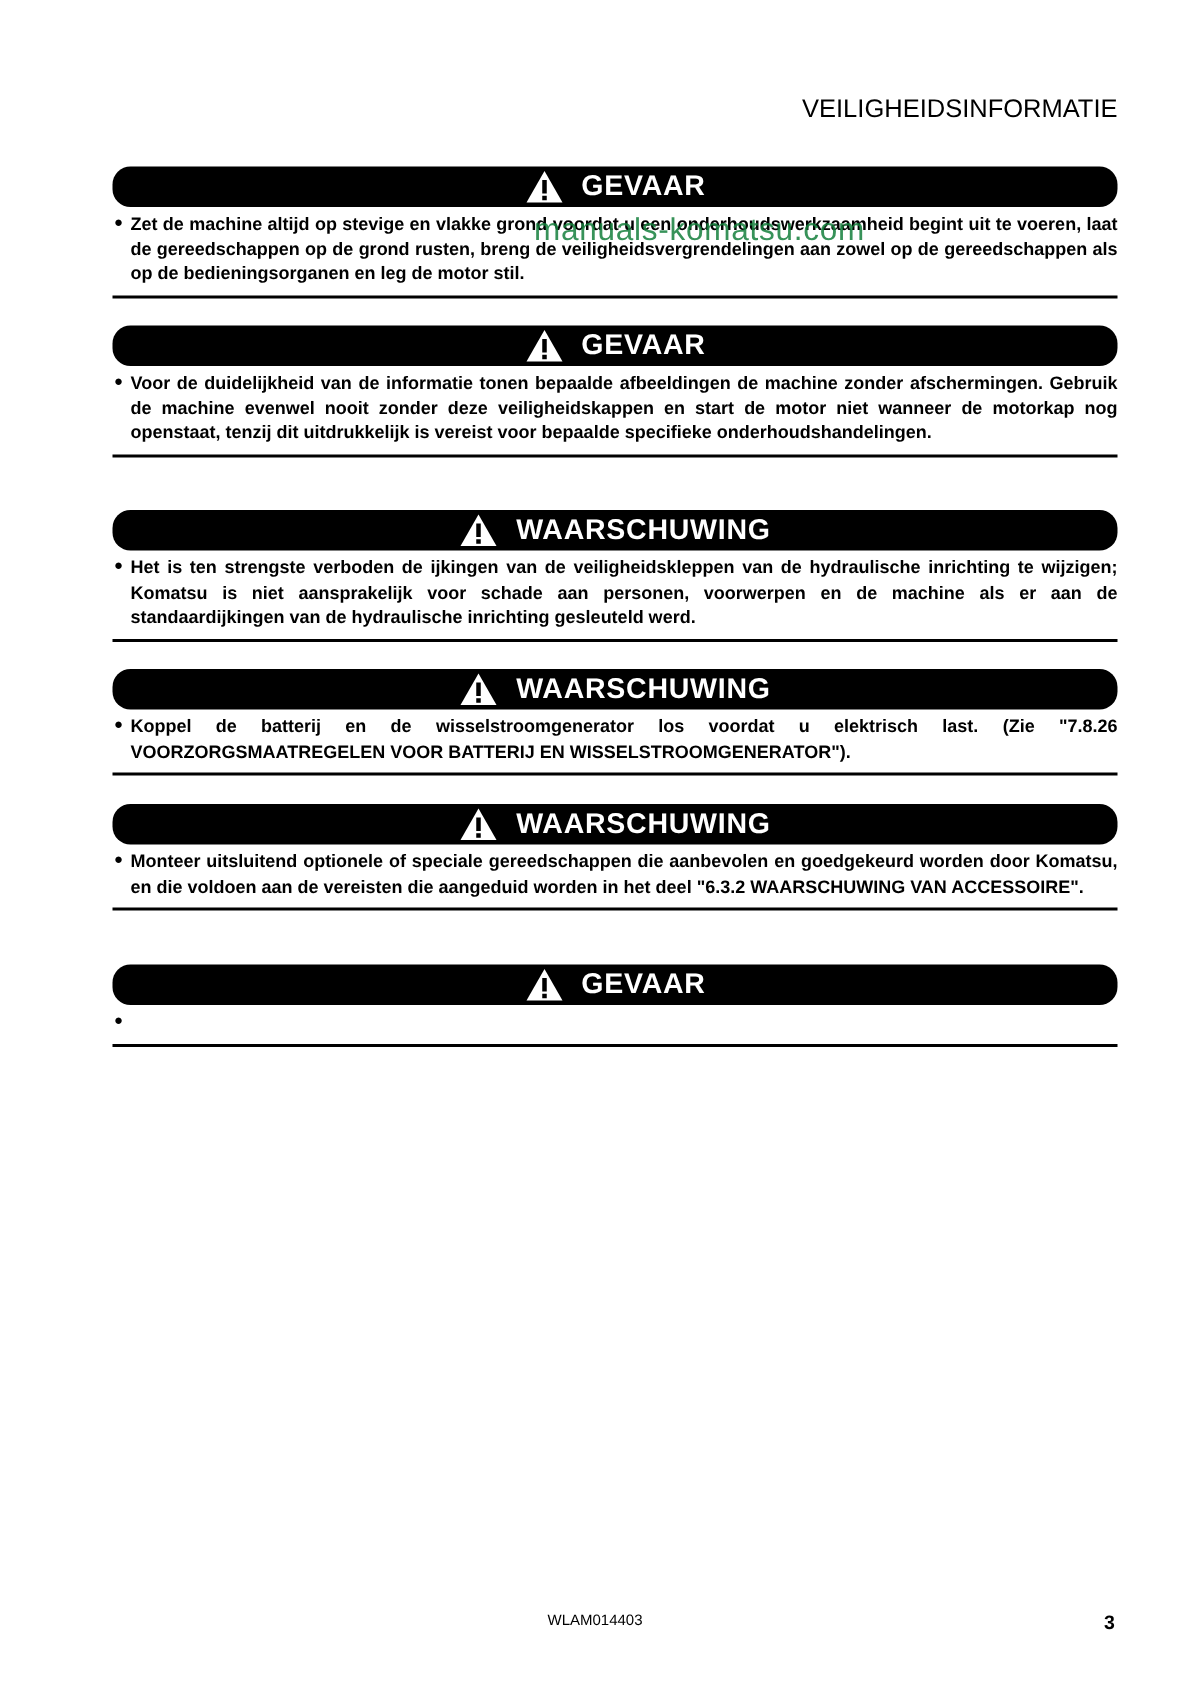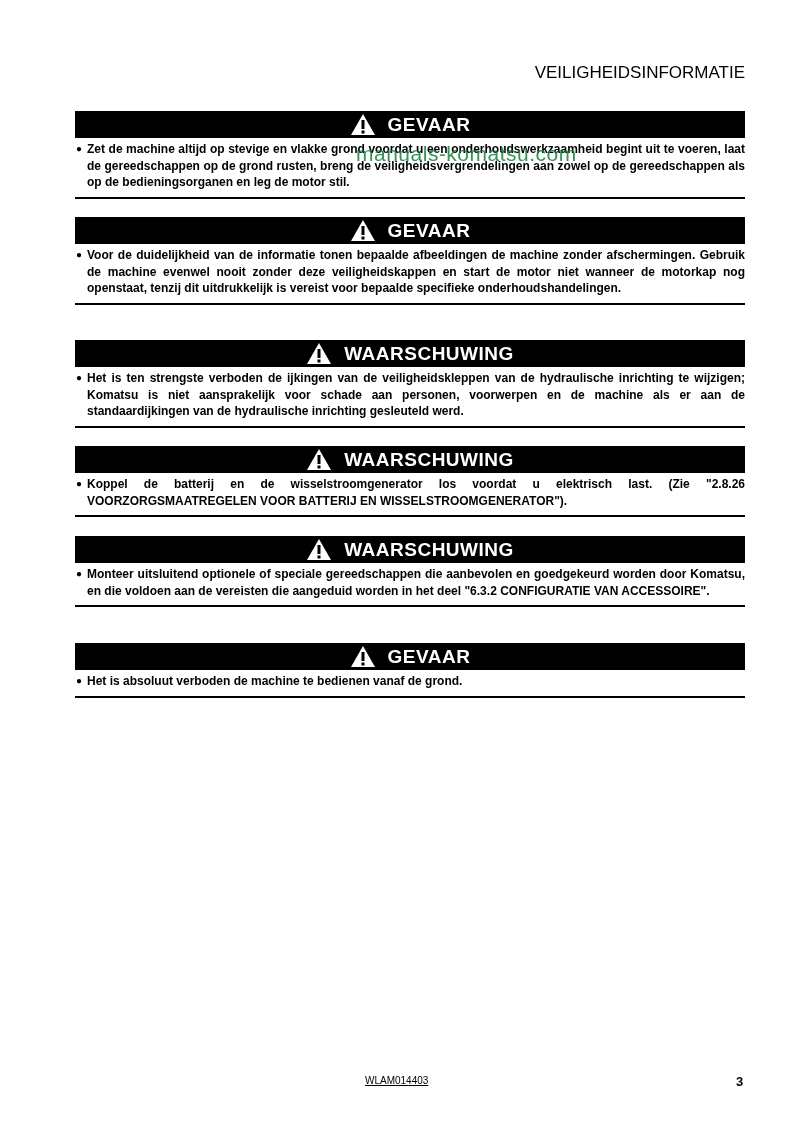--- a/index.html
+++ b/index.html
@@ -1,25 +1,25 @@
 <!DOCTYPE html>
 <html><head>
 <meta charset="utf-8">
 <style>
   html, body { margin:0; padding:0; background:#fff; }
   body { width:793px; height:1123px; position:relative; font-family:"Liberation Sans", sans-serif; color:#000; overflow:hidden; }
   .header { position:absolute; top:63px; right:48px; font-size:17px; letter-spacing:0; }
   .block { position:absolute; left:75px; width:670px; }
-  .banner { background:#000; color:#fff; height:27px; display:flex; align-items:center; justify-content:center; font-weight:bold; font-size:19px; letter-spacing:0.5px; }
+  .banner { background:#000; color:#fff; height:27px; display:flex; align-items:center; justify-content:center; font-weight:bold; font-size:19px; letter-spacing:0.5px;border-radius:12px; }
   .banner .tri { width:26px; height:23px; margin-right:12px; }
   .item { position:relative; padding-left:12px; font-size:12px; font-weight:bold; line-height:16.5px; margin-top:3px; text-align:justify; }
   .item .bullet { position:absolute; left:1px; top:0; font-size:10px; }
   .rule { border-bottom:2px solid #000; margin-top:6px; }
   .watermark { position:absolute; left:356px; top:142px; font-size:21px; color:#15803d; opacity:0.85; letter-spacing:0.5px; pointer-events:none; }
-  .footer-code { position:absolute; left:365px; top:1075px; font-size:10px;text-decoration:underline; }
+  .footer-code { position:absolute; left:365px; top:1075px; font-size:10px; }
   .footer-page { position:absolute; left:736px; top:1074px; font-size:13px; font-weight:bold; }
 </style>
 </head>
 <body>
 
 <div class="header">VEILIGHEIDSINFORMATIE</div>
 
 <div class="block" style="top:111px;">
   <div class="banner">
     <svg class="tri" viewBox="0 0 26 23">
@@ -61,46 +61,46 @@
 
 <div class="block" style="top:446px;">
   <div class="banner">
     <svg class="tri" viewBox="0 0 26 23">
         <polygon points="13,1 25,22 1,22" fill="#fff"></polygon>
         <rect x="11.5" y="7" width="3" height="9" fill="#000"></rect>
         <rect x="11.5" y="17.5" width="3" height="3" fill="#000"></rect>
       </svg>
     <span>WAARSCHUWING</span>
   </div>
-  <div class="item"><span class="bullet">●</span><span>Koppel de batterij en de wisselstroomgenerator los voordat u elektrisch last. (Zie "2.8.26 VOORZORGSMAATREGELEN VOOR BATTERIJ EN WISSELSTROOMGENERATOR").</span></div>
+  <div class="item"><span class="bullet">●</span><span>Koppel de batterij en de wisselstroomgenerator los voordat u elektrisch last. (Zie "7.8.26 VOORZORGSMAATREGELEN VOOR BATTERIJ EN WISSELSTROOMGENERATOR").</span></div>
   <div class="rule"></div>
 </div>
 
 <div class="block" style="top:536px;">
   <div class="banner">
     <svg class="tri" viewBox="0 0 26 23">
         <polygon points="13,1 25,22 1,22" fill="#fff"></polygon>
         <rect x="11.5" y="7" width="3" height="9" fill="#000"></rect>
         <rect x="11.5" y="17.5" width="3" height="3" fill="#000"></rect>
       </svg>
     <span>WAARSCHUWING</span>
   </div>
-  <div class="item"><span class="bullet">●</span><span>Monteer uitsluitend optionele of speciale gereedschappen die aanbevolen en goedgekeurd worden door Komatsu, en die voldoen aan de vereisten die aangeduid worden in het deel "6.3.2 CONFIGURATIE VAN ACCESSOIRE".</span></div>
+  <div class="item"><span class="bullet">●</span><span>Monteer uitsluitend optionele of speciale gereedschappen die aanbevolen en goedgekeurd worden door Komatsu, en die voldoen aan de vereisten die aangeduid worden in het deel "6.3.2 WAARSCHUWING VAN ACCESSOIRE".</span></div>
   <div class="rule"></div>
 </div>
 
 <div class="block" style="top:643px;">
   <div class="banner">
     <svg class="tri" viewBox="0 0 26 23">
         <polygon points="13,1 25,22 1,22" fill="#fff"></polygon>
         <rect x="11.5" y="7" width="3" height="9" fill="#000"></rect>
         <rect x="11.5" y="17.5" width="3" height="3" fill="#000"></rect>
       </svg>
     <span>GEVAAR</span>
   </div>
-  <div class="item"><span class="bullet">●</span><span>Het is absoluut verboden de machine te bedienen vanaf de grond.</span><br></div>
+  <div class="item"><span class="bullet">●</span><br></div>
   <div class="rule"></div>
 </div>
 
 <div class="watermark">manuals-komatsu.com</div>
 
 <div class="footer-code">WLAM014403</div>
 <div class="footer-page">3</div>
 
 </body></html>

